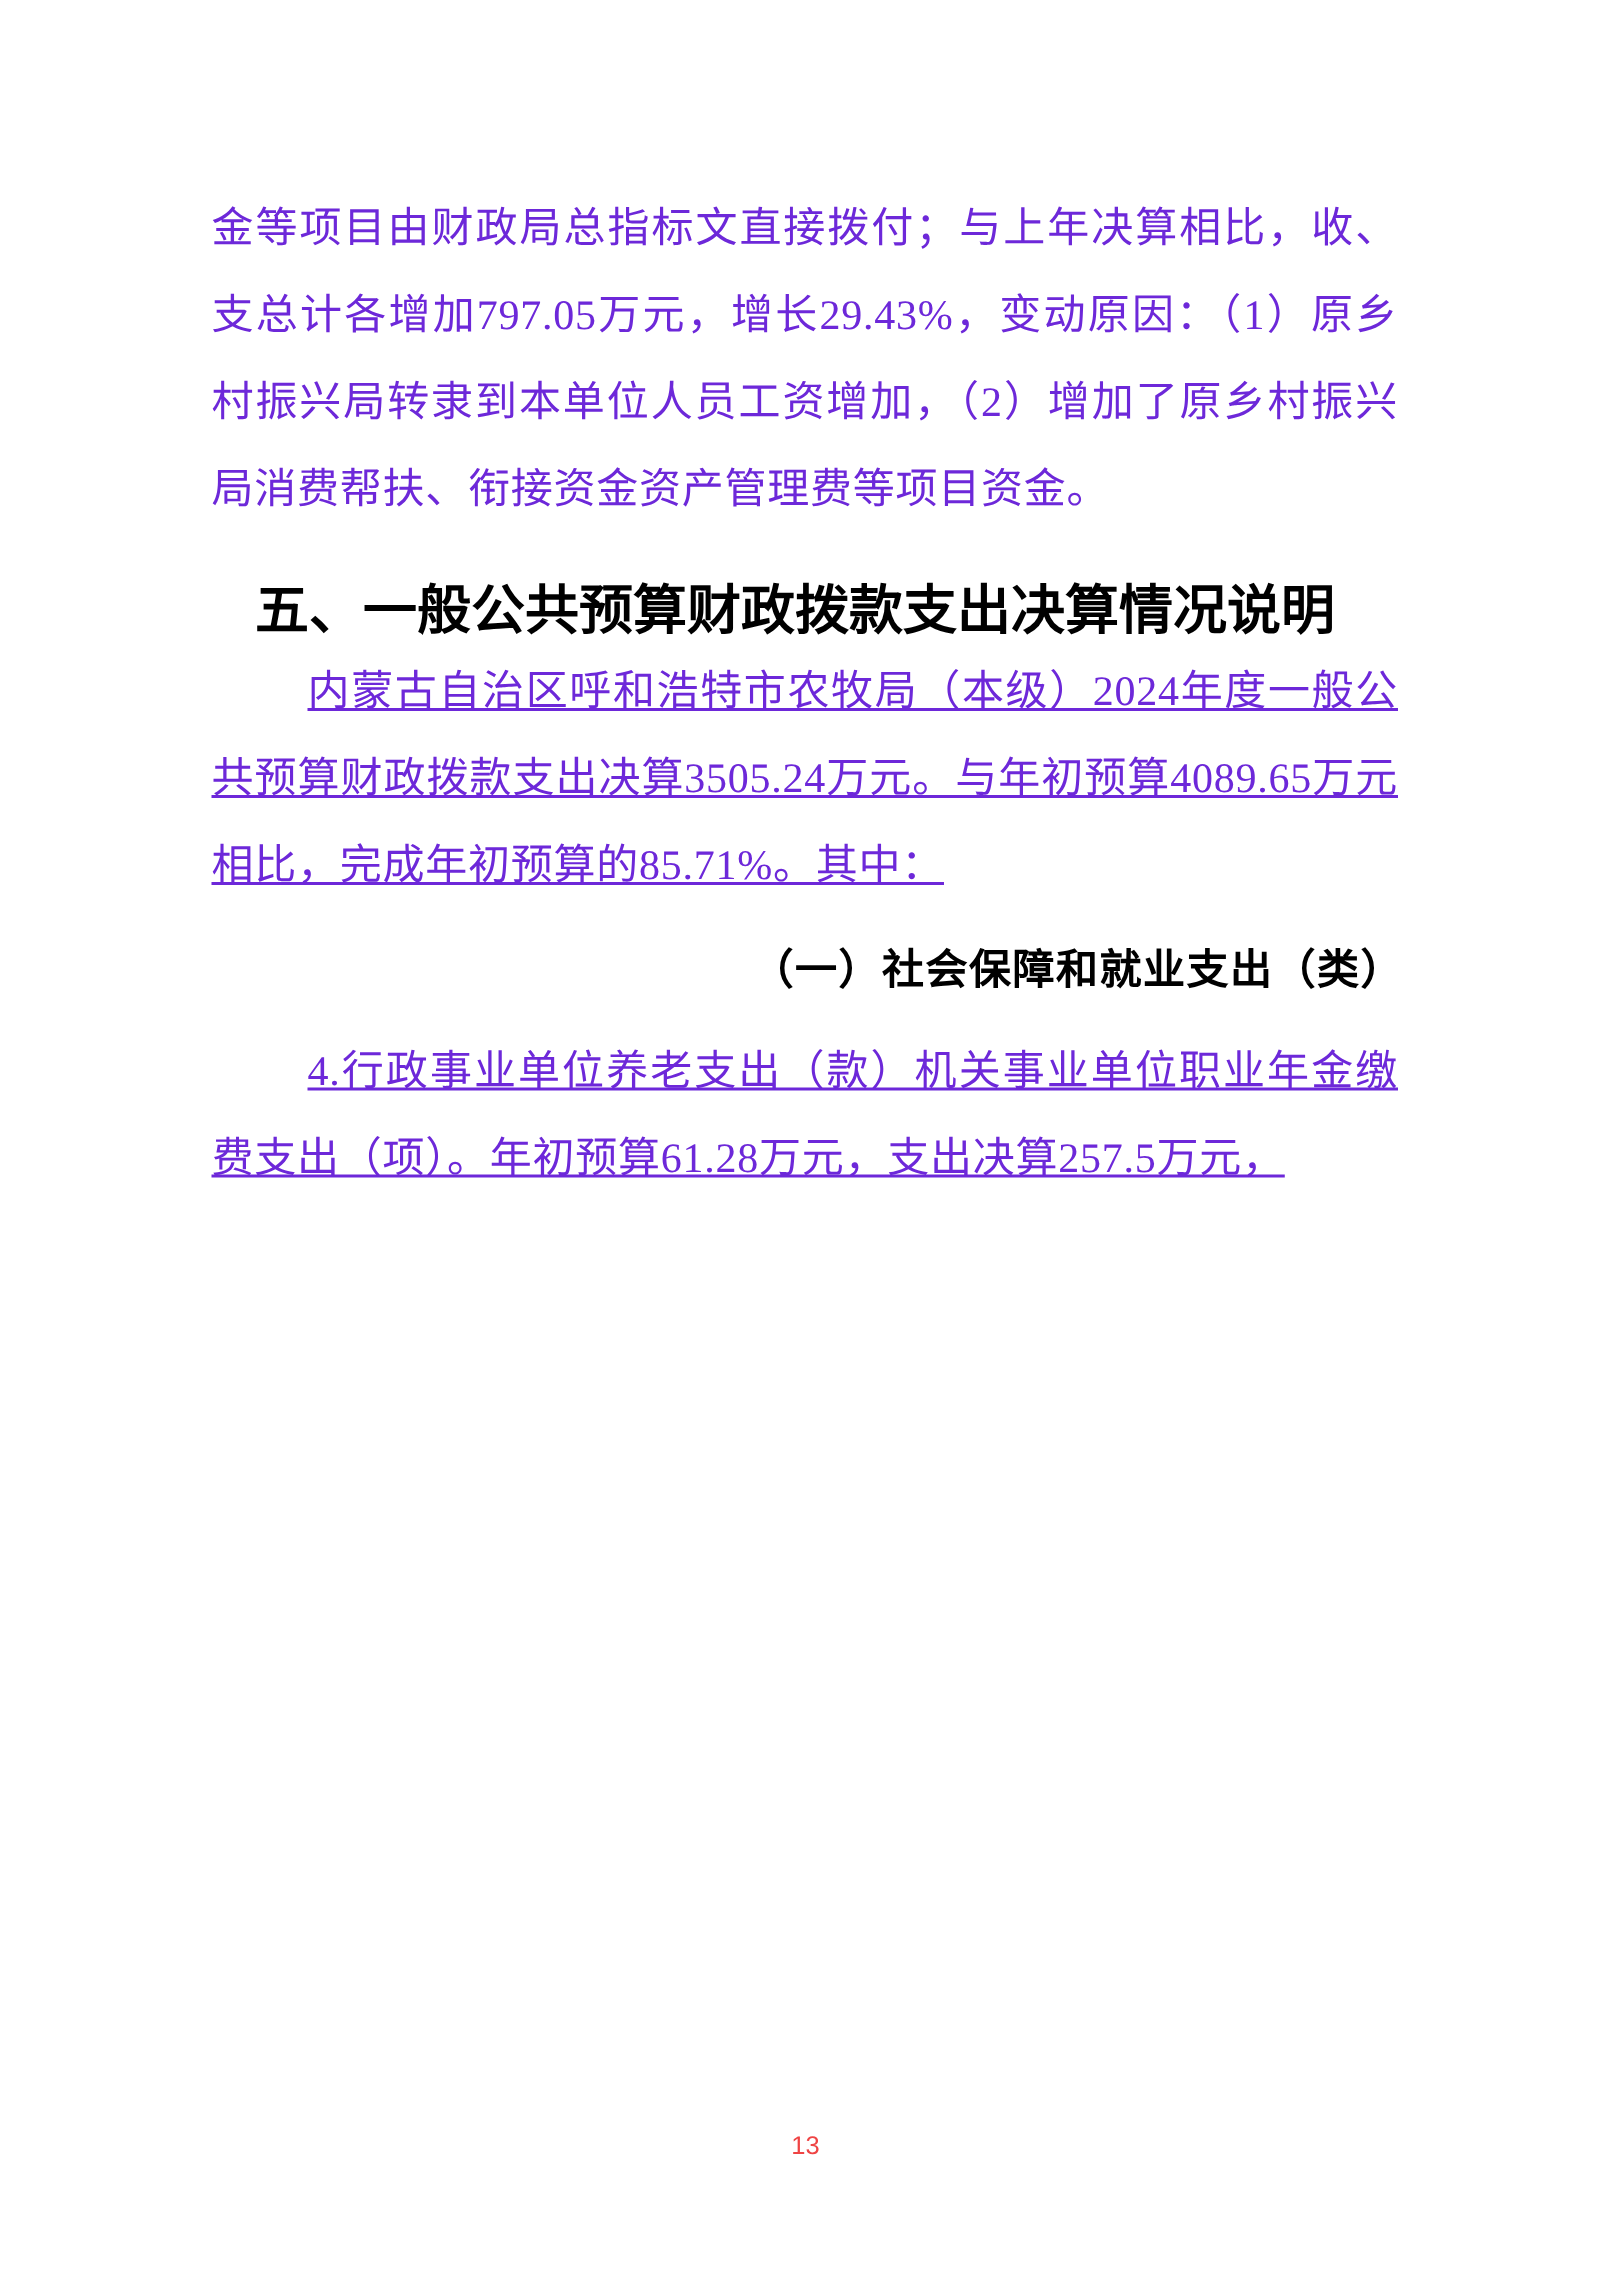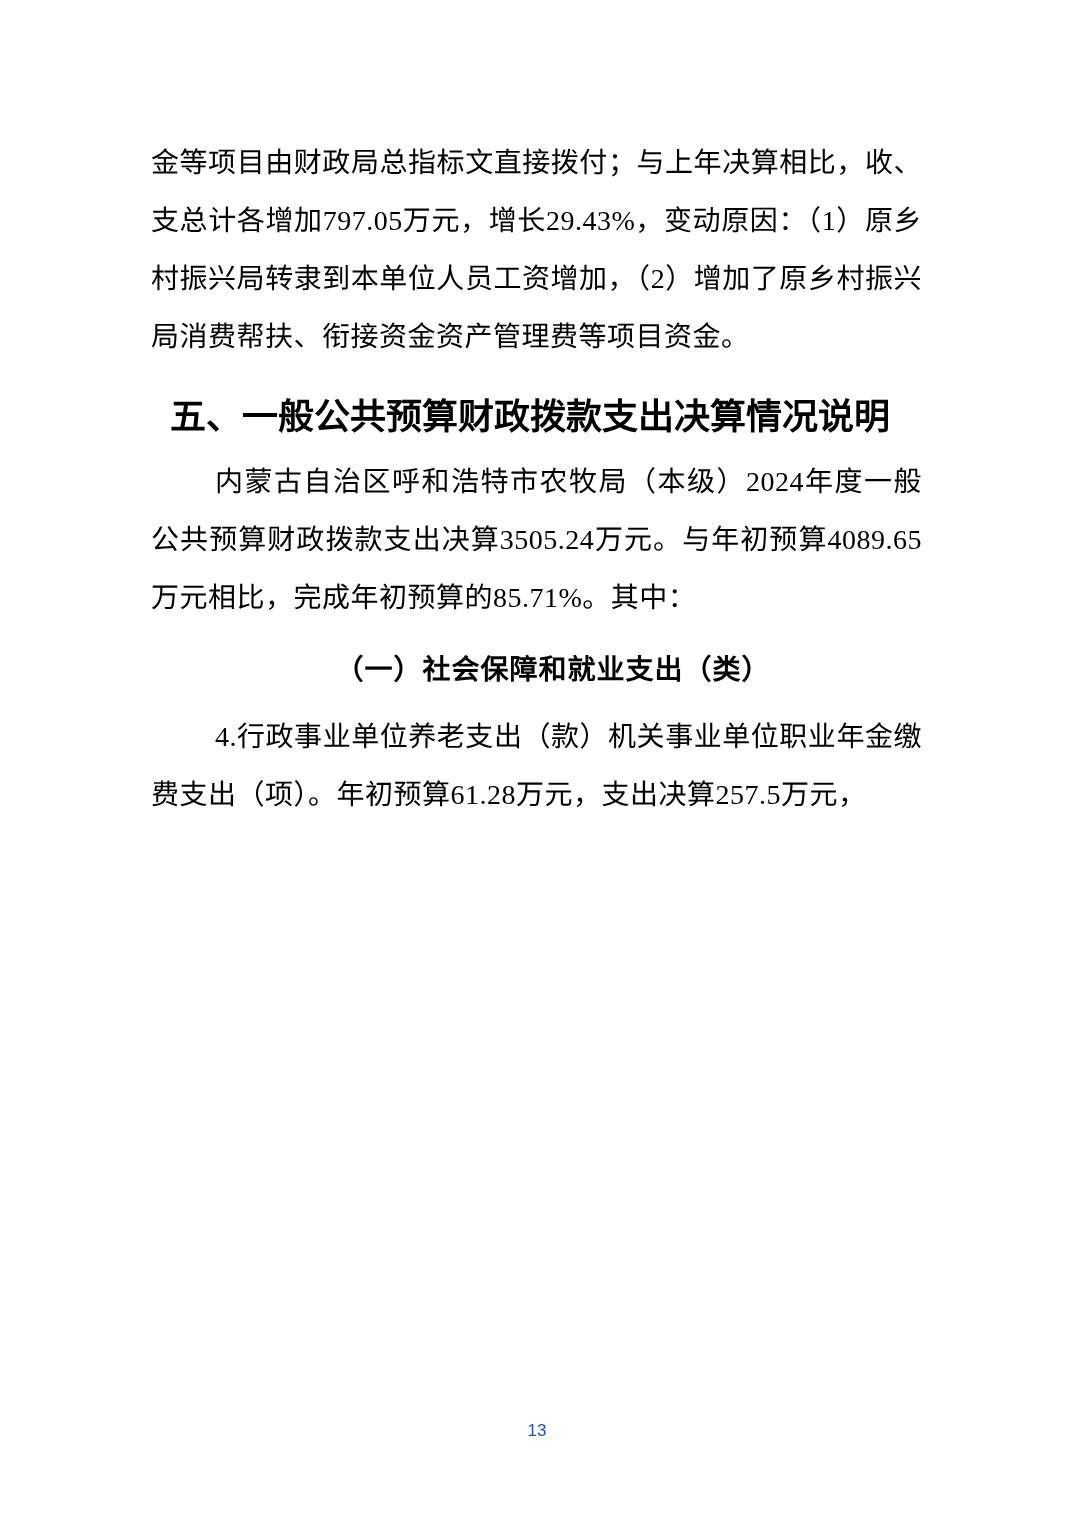--- a/index.html
+++ b/index.html
@@ -17,66 +17,67 @@
     font-family: "Liberation Serif", "DejaVu Serif", serif;
     color: #000000;
   }
   .content {
     position: absolute;
     left: 137px;
     top: 120px;
     width: 799px;
   }
   .para {
-    margin: 14px;
+    margin: 4px;
     font-size: 28px;
     line-height: 58px;
     text-align: justify;
     text-justify: inter-character;
     letter-spacing: 0.5px;
-    color: #000000;
+    color: #6d28d9;
   }
   .para.indent {
     text-indent: 64px;
+    text-decoration: underline;
   }
   .heading1 {
     margin: 22px 0 -7px 0;
     font-family: "Liberation Sans", "DejaVu Sans", sans-serif;
     font-weight: bold;
     font-size: 36px;
     line-height: 58px;
     text-indent: 33px;
     text-align: left;
     color: #000000;
   }
   .heading2 {
     margin: 12px 0 0 0;
     font-family: "Liberation Serif", "DejaVu Serif", serif;
     font-weight: bold;
     font-size: 28px;
     line-height: 58px;
     text-indent: 33px;
-    text-align: center;
+    text-align: right;
     letter-spacing: 1px;
     color: #000000;
   }
   .mt8  { margin-top: 8px; }
   .mt9  { margin-top: 9px; }
   .footer {
     position: absolute;
     left: 0;
     top: 1420px;
     width: 100%;
     text-align: center;
   }
   .page-number {
     font-family: "Liberation Sans", "DejaVu Sans", sans-serif;
     font-size: 17px;
     line-height: 22px;
-    color: #1d4ed8;
+    color: #ef4444;
   }
 </style>
 </head>
 <body>
 
 <div class="page">
   <div class="content">
 
     <p class="para">金等项目由财政局总指标文直接拨付；与上年决算相比，收、支总计各增加797.05万元，增长29.43%，变动原因：（1）原乡村振兴局转隶到本单位人员工资增加，（2）增加了原乡村振兴局消费帮扶、衔接资金资产管理费等项目资金。</p>
 

